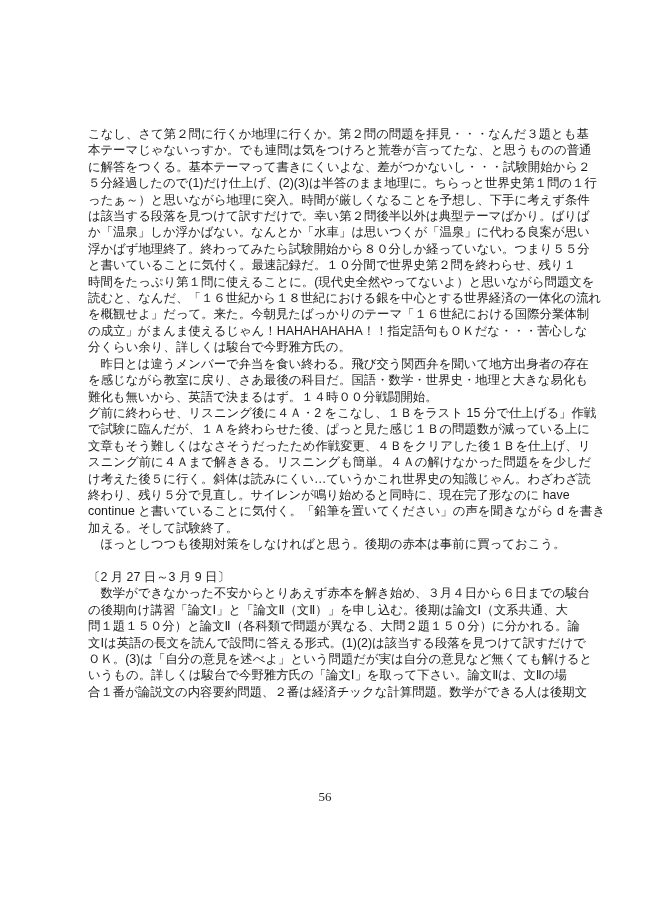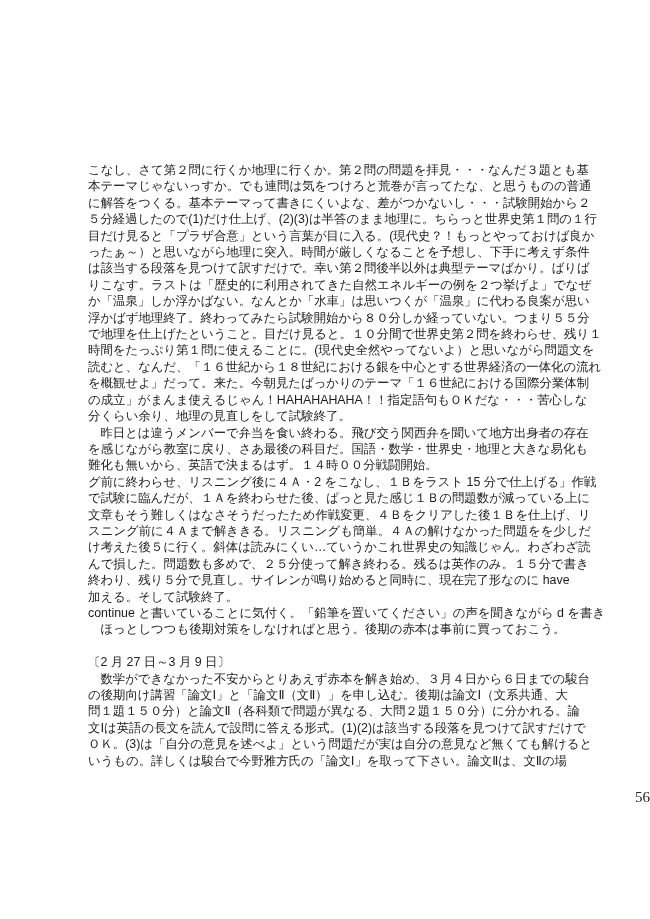--- a/index.html
+++ b/index.html
@@ -17,74 +17,71 @@
   }
   .body-text {
     position: absolute;
     left: 88px;
     top: 126px;
     width: 478px;
     font-size: 12.4px;
     line-height: 16.42px;
     color: #1c1c1c;
     letter-spacing: 0px;
-    margin-top: 36px;
   }
   .line {
     height: 16.42px;
     white-space: pre;
   }
   .page-number {
     position: absolute;
     top: 789px;
     left: 0;
     width: 650px;
-    text-align: right;
+    text-align: center;
     font-family: "Liberation Serif", "DejaVu Serif", serif;
-    font-size: 15px;
+    font-size: 13px;
     color: #222222;
   }
 </style>
 </head>
 <body>
 
 <div class="page">
   <div class="body-text">
       <div class="line">こなし、さて第２問に行くか地理に行くか。第２問の問題を拝見・・・なんだ３題とも基</div>
       <div class="line">本テーマじゃないっすか。でも連問は気をつけろと荒巻が言ってたな、と思うものの普通</div>
       <div class="line">に解答をつくる。基本テーマって書きにくいよな、差がつかないし・・・試験開始から２</div>
       <div class="line">５分経過したので(1)だけ仕上げ、(2)(3)は半答のまま地理に。ちらっと世界史第１問の１行</div>
-      <div class="line">目だけ見ると「プラザ合意」という言葉が目に入る。(現代史？！もっとやっておけば良か</div>
       <div class="line">ったぁ～）と思いながら地理に突入。時間が厳しくなることを予想し、下手に考えず条件</div>
       <div class="line">は該当する段落を見つけて訳すだけで。幸い第２問後半以外は典型テーマばかり。ばりば</div>
-      <div class="line">りこなす。ラストは「歴史的に利用されてきた自然エネルギーの例を２つ挙げよ」でなぜ</div>
       <div class="line">か「温泉」しか浮かばない。なんとか「水車」は思いつくが「温泉」に代わる良案が思い</div>
       <div class="line">浮かばず地理終了。終わってみたら試験開始から８０分しか経っていない。つまり５５分</div>
-      <div class="line">で地理を仕上げたということ。目だけ見ると。１０分間で世界史第２問を終わらせ、残り１</div>
+      <div class="line">と書いていることに気付く。最速記録だ。１０分間で世界史第２問を終わらせ、残り１</div>
       <div class="line">時間をたっぷり第１問に使えることに。(現代史全然やってないよ）と思いながら問題文を</div>
       <div class="line">読むと、なんだ、「１６世紀から１８世紀における銀を中心とする世界経済の一体化の流れ</div>
       <div class="line">を概観せよ」だって。来た。今朝見たばっかりのテーマ「１６世紀における国際分業体制</div>
       <div class="line">の成立」がまんま使えるじゃん！HAHAHAHAHA！！指定語句もＯＫだな・・・苦心しな</div>
-      <div class="line">分くらい余り、地理の見直しをして試験終了。</div>
+      <div class="line">分くらい余り、詳しくは駿台で今野雅方氏の。</div>
       <div class="line">　昨日とは違うメンバーで弁当を食い終わる。飛び交う関西弁を聞いて地方出身者の存在</div>
       <div class="line">を感じながら教室に戻り、さあ最後の科目だ。国語・数学・世界史・地理と大きな易化も</div>
       <div class="line">難化も無いから、英語で決まるはず。１４時００分戦闘開始。</div>
       <div class="line">グ前に終わらせ、リスニング後に４Ａ・2 をこなし、１Ｂをラスト 15 分で仕上げる」作戦</div>
       <div class="line">で試験に臨んだが、１Ａを終わらせた後、ぱっと見た感じ１Ｂの問題数が減っている上に</div>
       <div class="line">文章もそう難しくはなさそうだったため作戦変更、４Ｂをクリアした後１Ｂを仕上げ、リ</div>
       <div class="line">スニング前に４Ａまで解ききる。リスニングも簡単。４Ａの解けなかった問題をを少しだ</div>
       <div class="line">け考えた後５に行く。斜体は読みにくい…ていうかこれ世界史の知識じゃん。わざわざ読</div>
-      <div class="line">んで損した。問題数も多めで、２５分使って解き終わる。残るは英作のみ。１５分で書き</div>
       <div class="line">終わり、残り５分で見直し。サイレンが鳴り始めると同時に、現在完了形なのに have</div>
+      <div class="line">continue と書いていることに気付く。「鉛筆を置いてください」の声を聞きながら d を書き</div>
       <div class="line">加える。そして試験終了。</div>
-      <div class="line">continue と書いていることに気付く。「鉛筆を置いてください」の声を聞きながら d を書き</div>
       <div class="line">　ほっとしつつも後期対策をしなければと思う。後期の赤本は事前に買っておこう。</div>
       <div class="line"></div>
       <div class="line">〔2 月 27 日～3 月 9 日〕</div>
       <div class="line">　数学ができなかった不安からとりあえず赤本を解き始め、３月４日から６日までの駿台</div>
       <div class="line">の後期向け講習「論文Ⅰ」と「論文Ⅱ（文Ⅱ）」を申し込む。後期は論文Ⅰ（文系共通、大</div>
       <div class="line">問１題１５０分）と論文Ⅱ（各科類で問題が異なる、大問２題１５０分）に分かれる。論</div>
       <div class="line">文Ⅰは英語の長文を読んで設問に答える形式。(1)(2)は該当する段落を見つけて訳すだけで</div>
       <div class="line">ＯＫ。(3)は「自分の意見を述べよ」という問題だが実は自分の意見など無くても解けると</div>
       <div class="line">いうもの。詳しくは駿台で今野雅方氏の「論文Ⅰ」を取って下さい。論文Ⅱは、文Ⅱの場</div>
+      <div class="line">合１番が論説文の内容要約問題、２番は経済チックな計算問題。数学ができる人は後期文</div>
     </div>
   <div class="page-number">56</div>
 </div>
 
 </body></html>

